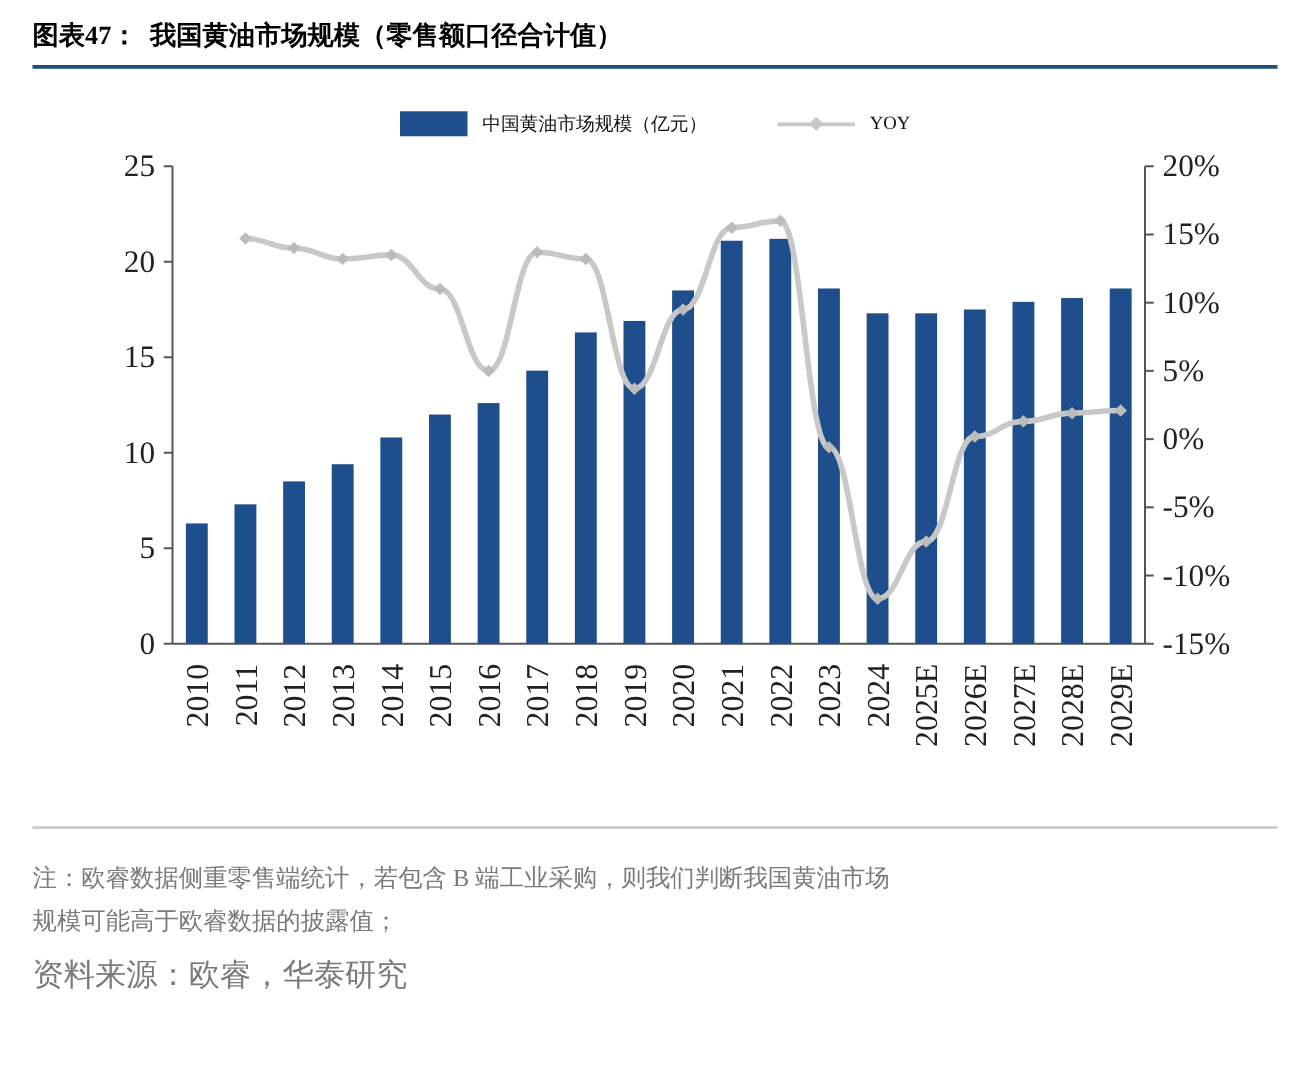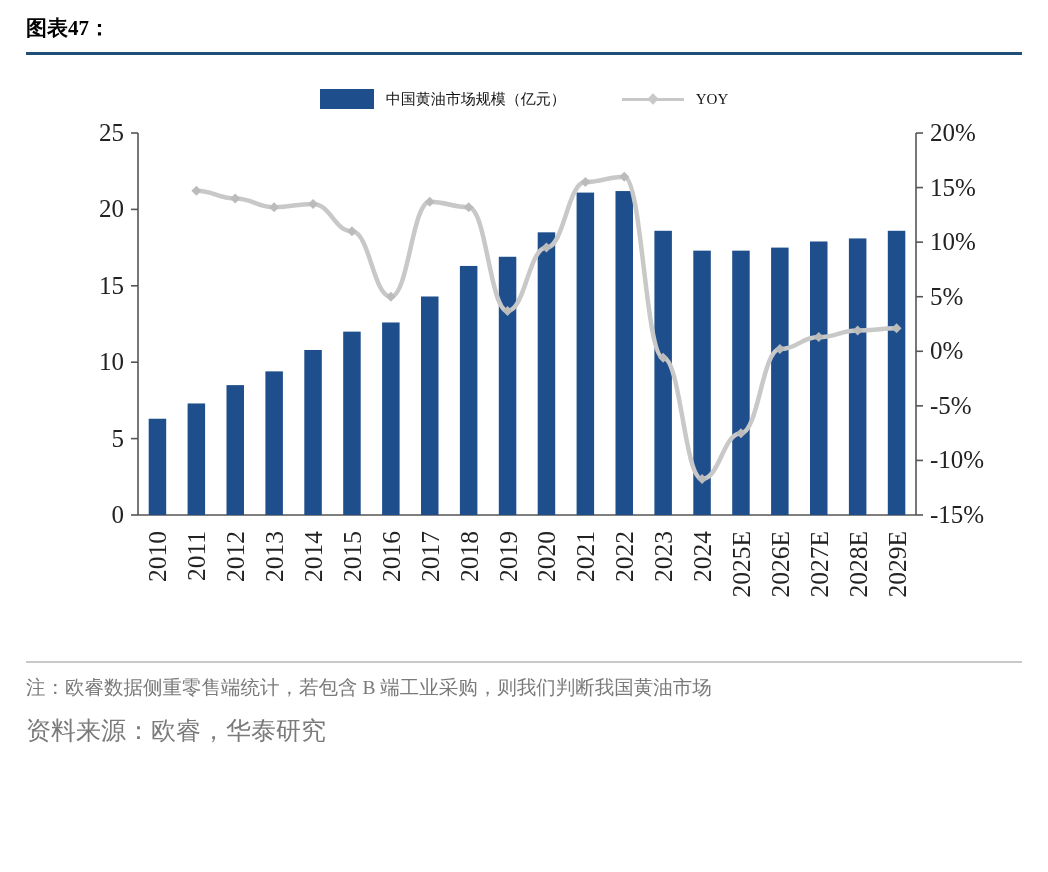--- a/index.html
+++ b/index.html
@@ -111,21 +111,21 @@
     display: block;
   }
   
   .rule-bottom {
     height: 2px;
     background: #C9C9C9;
     width: 100%;
     margin-top: 6px;
   }
   .notes {
-    padding-top: 8px;
+    padding-top: 24px;
     font-family: "Liberation Serif", serif;
     font-size: 19.5px;
     line-height: 1.75;
     color: #7A7A7A;
   }
   .note-line {
     white-space: pre-wrap;
   }
   .source-line {
     font-family: "Liberation Serif", serif;
@@ -137,20 +137,21 @@
     font-family: "Liberation Serif", serif;
   }
 </style>
 </head>
 <body>
 
 <div class="page">
 
   <div class="exhibit-header">
     <span class="exhibit-label">图表47：</span>
+    <span class="exhibit-title">我国黄油市场规模（零售额口径合计值）</span>
   </div>
   <div class="rule-top"></div>
 
   <div class="legend">
     <div class="legend-item">
       <span class="legend-swatch-bar"></span>
       <span class="legend-text">中国黄油市场规模（亿元）</span>
     </div>
     <div class="legend-item">
       <span class="legend-swatch-line"></span>
@@ -251,16 +252,17 @@
         <text x="792.75" y="416" text-anchor="end" font-size="25.5" fill="#222" transform="rotate(-90 792.75 416)" dy="9">2027E</text>
         <text x="831.65" y="416" text-anchor="end" font-size="25.5" fill="#222" transform="rotate(-90 831.65 416)" dy="9">2028E</text>
         <text x="870.55" y="416" text-anchor="end" font-size="25.5" fill="#222" transform="rotate(-90 870.55 416)" dy="9">2029E</text>
       </svg>
   </div>
 
   <div class="rule-bottom"></div>
 
   <div class="notes">
     <div class="note-line">注：欧睿数据侧重零售端统计，若包含 B 端工业采购，则我们判断我国黄油市场</div>
+    <div class="note-line">规模可能高于欧睿数据的披露值；</div>
     <div class="source-line">资料来源：欧睿，华泰研究</div>
   </div>
 
 </div>
 
 </body></html>

